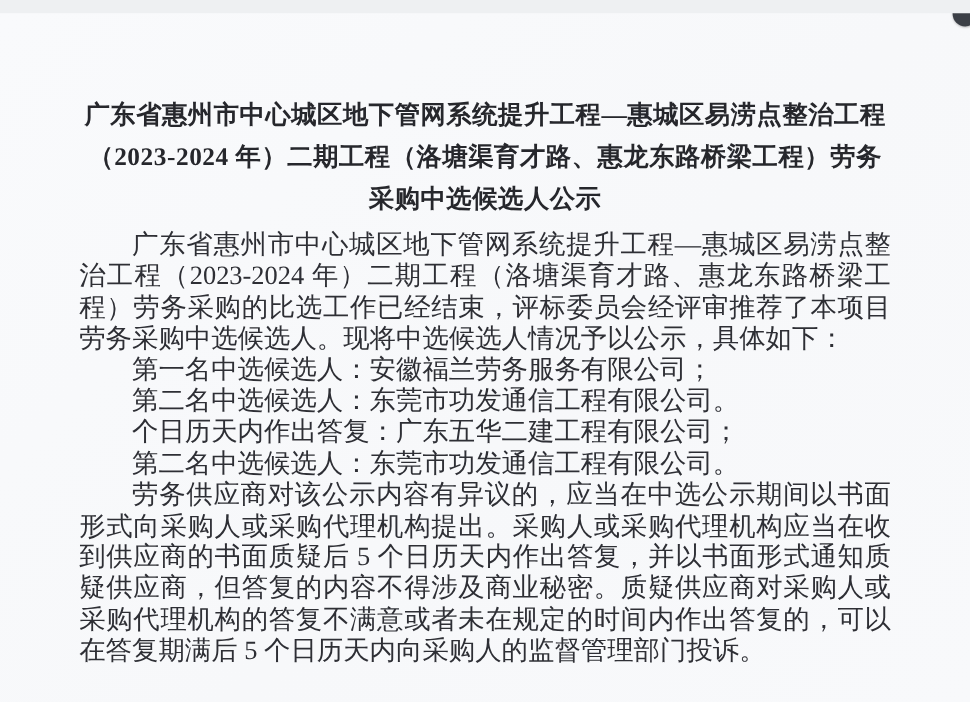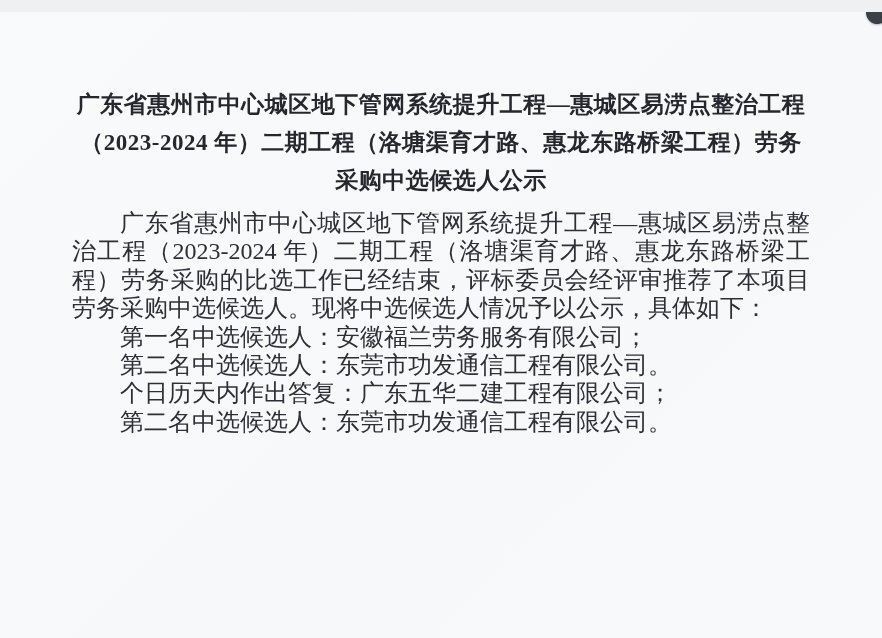--- a/index.html
+++ b/index.html
@@ -59,15 +59,16 @@
   <div class="corner-btn"></div>
 
   <h1 class="doc-title">广东省惠州市中心城区地下管网系统提升工程—惠城区易涝点整治工程（2023-2024 年）二期工程（洛塘渠育才路、惠龙东路桥梁工程）劳务采购中选候选人公示</h1>
 
   <div class="doc-body">
     <p class="indent">广东省惠州市中心城区地下管网系统提升工程—惠城区易涝点整治工程（2023-2024 年）二期工程（洛塘渠育才路、惠龙东路桥梁工程）劳务采购的比选工作已经结束，评标委员会经评审推荐了本项目劳务采购中选候选人。现将中选候选人情况予以公示，具体如下：</p>
     <p class="indent">第一名中选候选人：安徽福兰劳务服务有限公司；</p>
     <p class="indent">第二名中选候选人：东莞市功发通信工程有限公司。</p>
     <p class="indent">个日历天内作出答复：广东五华二建工程有限公司；</p>
     <p class="indent">第二名中选候选人：东莞市功发通信工程有限公司。</p>
+    <p class="indent">劳务供应商对该公示内容有异议的，应当在中选公示期间以书面形式向采购人或采购代理机构提出。采购人或采购代理机构应当在收到供应商的书面质疑后 5 个日历天内作出答复，并以书面形式通知质疑供应商，但答复的内容不得涉及商业秘密。质疑供应商对采购人或采购代理机构的答复不满意或者未在规定的时间内作出答复的，可以在答复期满后 5 个日历天内向采购人的监督管理部门投诉。</p>
   </div>
 
 </div>
 
 </body></html>

